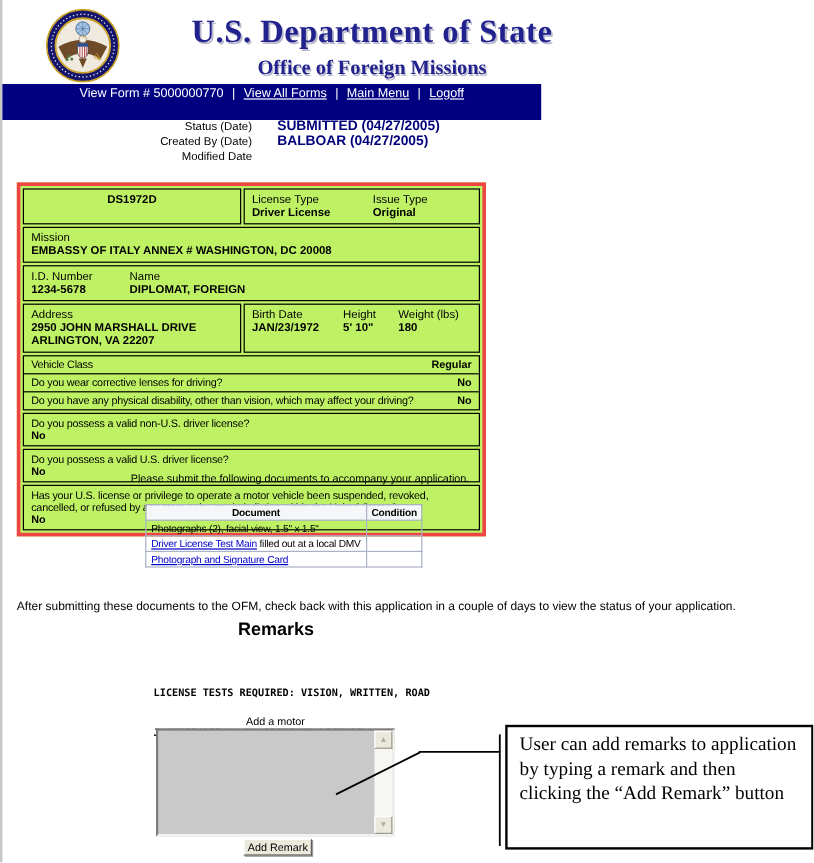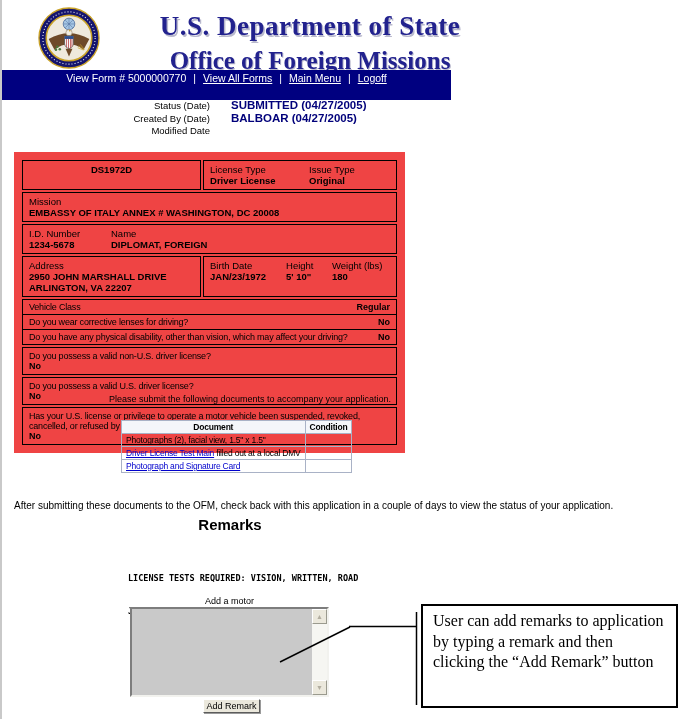--- a/index.html
+++ b/index.html
@@ -7,36 +7,36 @@
   body { font-family:"Liberation Sans","DejaVu Sans",sans-serif; color:#000; }
   #page { position:relative; width:678px; height:719px; background:#fff; overflow:hidden; }
   #left-edge { position:absolute; left:0; top:0; width:2px; height:719px; background:#c9c9c9; }
 
   
   #seal { position:absolute; left:38px; top:7px; width:62px; height:62px; }
   #title { position:absolute; left:130px; top:11px; width:360px; text-align:center;
            font-family:"Liberation Serif","DejaVu Serif",serif; font-weight:bold; font-size:27px;
            color:#22228e; text-shadow:1.5px 1.5px 0 #b9b9cd; letter-spacing:0.5px; }
   #subtitle { position:absolute; left:130px; top:47px; width:360px; text-align:center;
-           font-family:"Liberation Serif","DejaVu Serif",serif; font-weight:bold; font-size:25px;
+           font-family:"Liberation Serif","DejaVu Serif",serif; font-weight:bold; font-size:17px;
            color:#22228e; text-shadow:1px 1px 0 #b9b9cd; }
   #navbar { position:absolute; left:2px; top:70px; width:449px; height:30px; background:#000080;
             color:#fff; font-size:10.5px; line-height:17px; text-align:center; }
   #navbar .sep { margin:0 7px; }
   #navbar a, #navbar .navlink { color:#fff; text-decoration:underline; cursor:pointer; }
 
   
   #txblock { position:absolute; left:0; top:99px; }
   .tx-row { display:flex; height:13px; margin-bottom:0; align-items:baseline; }
   .tx-label { width:210px; text-align:right; font-size:9.5px; color:#000; }
   .tx-value { margin-left:21px; font-size:11.5px; font-weight:bold; color:#00007a; white-space:nowrap; }
 
   
   #main-table { position:absolute; left:14px; top:152px; width:391px;
-                border-collapse:separate; border-spacing:2px; border:6px solid #ef4444; background:#ef4444; }
+                border-collapse:separate; border-spacing:2px; border:3px solid #ef4444; background:#bef264; }
   #main-table td { border:1px solid #000; vertical-align:top; padding:3px 6px; font-size:9.5px; }
   .lbl { font-size:9.5px; color:#000; }
   .val { font-size:9.5px; font-weight:bold; color:#000; }
   td.ds-cell { width:48%; text-align:center; font-size:15px; font-weight:bold; padding-top:7px; }
   .pairflex { display:flex; }
   .q-cell { padding:0 !important; }
   .vrow { display:flex; justify-content:space-between; padding:2px 6px; align-items:flex-start; }
   .vrow + .vrow { border-top:1px solid #000; }
   .q-text { font-size:9px; letter-spacing:-0.2px; padding-right:6px; }
   .q-ans { font-size:9px; font-weight:bold; white-space:nowrap; }

